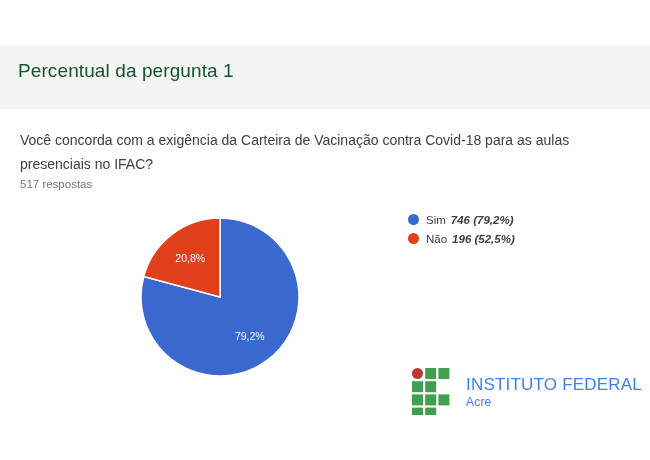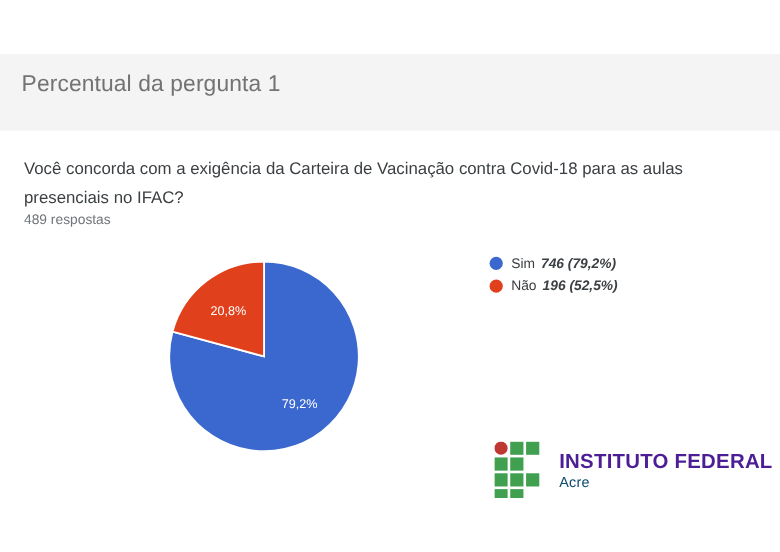--- a/index.html
+++ b/index.html
@@ -128,43 +128,43 @@
     height: 47px;
     flex: 0 0 auto;
     display: block;
   }
   .logo-text {
     margin-left: 12px;
     line-height: 1;
   }
   .logo-title {
     font-size: 17px;
-    font-weight: 700;
-    color: #4c1d95;
+    font-weight: 400;
+    color: #3b82f6;
     letter-spacing: 0.2px;
   }
   .logo-sub {
     margin-top: 3px;
     font-size: 12px;
     font-weight: 400;
-    color: #0c4a6e;
+    color: #3b82f6;
     letter-spacing: 0.2px;
   }
 </style>
 </head>
 <body style="background: rgb(255, 255, 255);">
 
 <div class="title-band" style="background: rgb(244, 244, 244);"></div>
-<div class="slide-title" style="color: #737373; text-align: right;">Percentual da pergunta 1</div>
+<div class="slide-title" style="color: #14532d; text-align: right;">Percentual da pergunta 1</div>
 
 <div class="chart-card">
 
   <div class="question-text">Você concorda com a exigência da Carteira de Vacinação contra Covid-18 para as aulas presenciais no IFAC?</div>
 
-  <div class="response-count">489 respostas</div>
+  <div class="response-count">517 respostas</div>
 
   <div class="pie-wrap">
     <svg class="pie-svg" viewBox="0 0 160 160">
       <g>
         <path id="slice-0" d="M 80 80 L 80.00 1.00 A 79 79 0 1 1 3.73 59.43 Z" fill="#3b68ce" stroke="#ffffff" stroke-width="1.5"></path>
         <path id="slice-1" d="M 80 80 L 3.73 59.43 A 79 79 0 0 1 80.00 1.00 Z" fill="#e0401b" stroke="#ffffff" stroke-width="1.5"></path>
       </g>
       <g>
         <text id="slice-label-0" class="slice-label" text-anchor="middle" x="109.78" y="122.88">79,2%</text>
         <text id="slice-label-1" class="slice-label" text-anchor="middle" x="50.22" y="45.12">20,8%</text>

